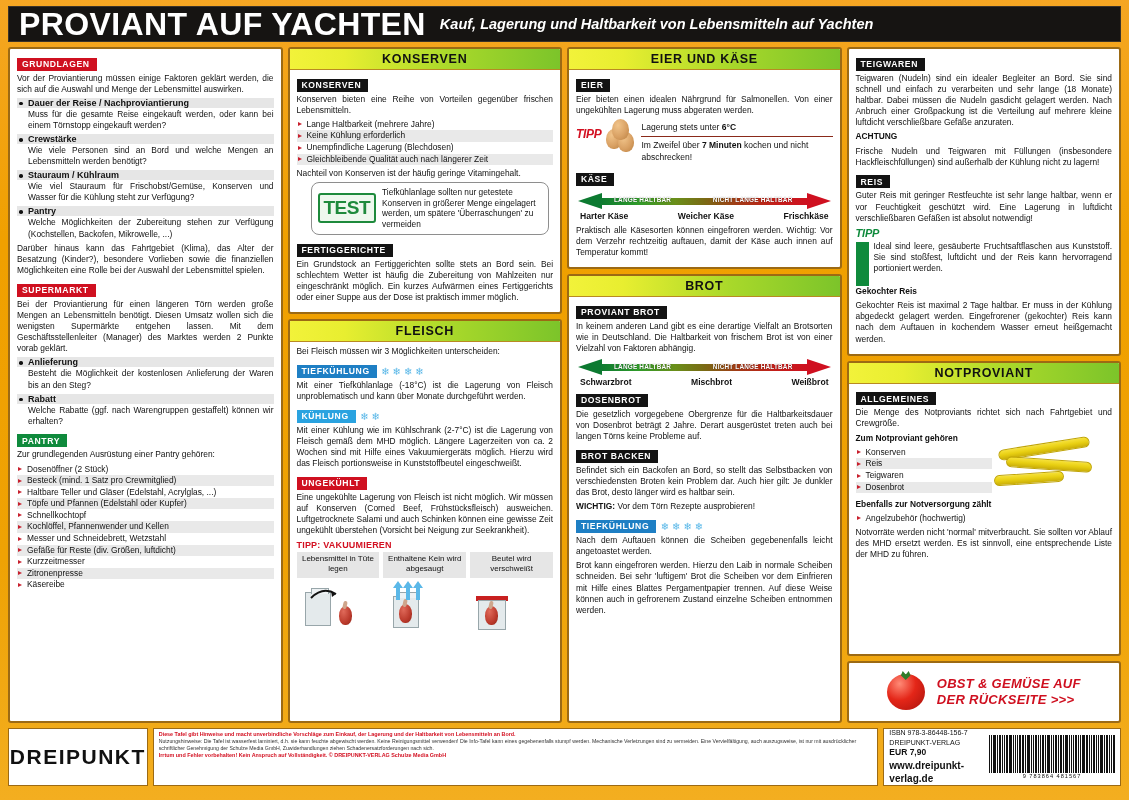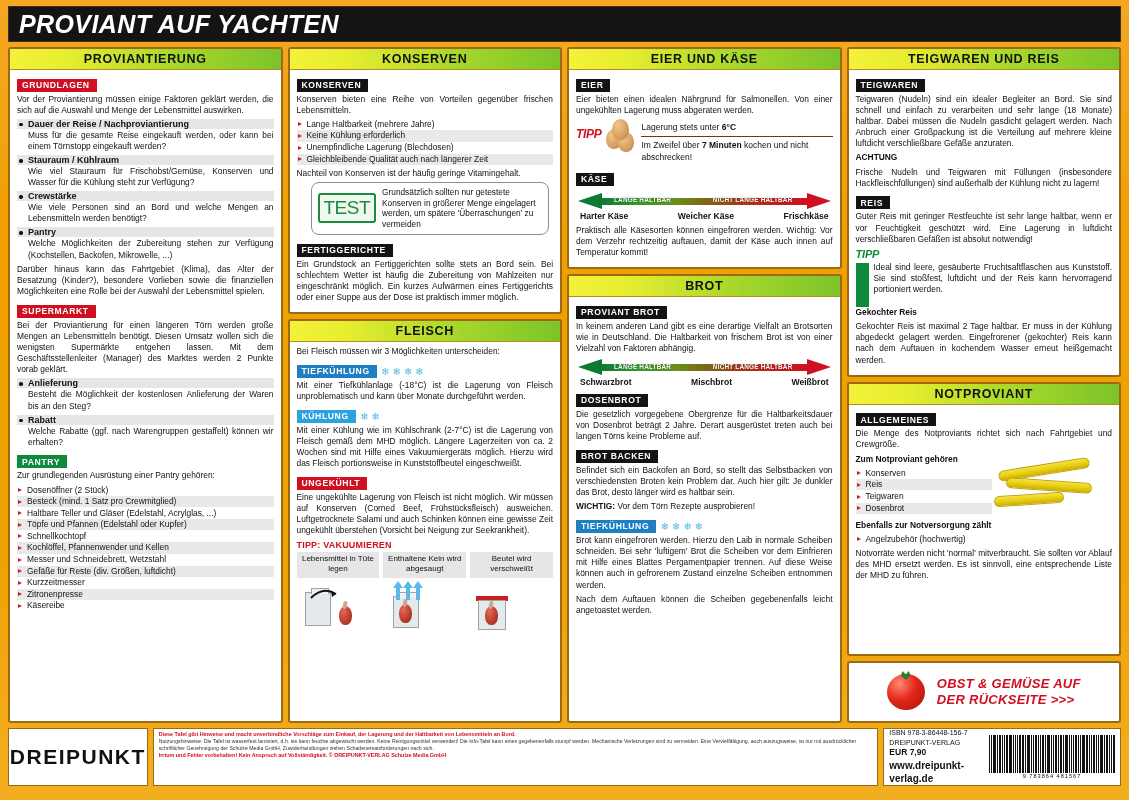--- a/index.html
+++ b/index.html
@@ -21,23 +21,22 @@
     height: 36px;
     background: #161412;
     border: 1px solid #3a3228;
     display: flex;
     align-items: center;
     padding: 0 10px;
     margin-bottom: 5px;
   }
   .header .main-title {
     color: #ffffff;
-    font-size: 25px;
+    font-size: 32px;
     font-weight: bold;
-    font-style: italic;
     letter-spacing: .4px;
     white-space: nowrap;
   }
   .header .sub-title {
     color: #ffffff;
     font-size: 14.5px;
     font-weight: bold;
     font-style: italic;
     margin-left: 14px;
     white-space: nowrap;
@@ -151,21 +150,21 @@
   .callout {
     display: flex;
     align-items: center;
     gap: 6px;
     border: 1.5px solid #8e8e8e;
     border-radius: 8px;
     padding: 4px 6px;
     margin: 3px 4px 4px 14px;
   }
   .test-badge {
-    font-size: 19px; font-weight: normal; color: #1e8a3c;
+    font-size: 19px; font-weight: bold; color: #1e8a3c;
     border: 2px solid #1e8a3c; border-radius: 3px;
     padding: 2px 4px; letter-spacing: -.5px;
     background: #eef8ee;
     flex: 0 0 auto;
   }
   .callout p { font-size: 8.3px; line-height: 1.3; color: #111; }
 
   
   .tipp-row { display: flex; align-items: flex-start; gap: 5px; margin: 3px 0 4px 0; }
   .tipp-word {
@@ -339,43 +338,43 @@
   .barcode i { display: block; background: #111; height: 100%; }
   .barcode-num { font-size: 5.6px; text-align: center; color: #111; letter-spacing: 1px; }
 </style>
 </head>
 <body>
 
 <div id="poster">
 
   <div class="header">
     <div class="main-title">PROVIANT AUF YACHTEN</div>
+    <div class="sub-title">Kauf, Lagerung und Haltbarkeit von Lebensmitteln auf Yachten</div>
   </div>
 
   <div class="columns">
 
     <div class="col">
       <div class="card grow">
-        <div class="card-title">PROVIANTIERUNG</div>
         <div class="card-body">
 
           <span class="chip red">GRUNDLAGEN</span>
           <p class="t">Vor der Proviantierung müssen einige Faktoren geklärt werden, die sich auf die Auswahl und Menge der Lebensmittel auswirken.</p>
           <ul class="dotted">
             <li>
               <span class="hd">Dauer der Reise / Nachproviantierung</span>
               <span class="dsc">Muss für die gesamte Reise eingekauft werden, oder kann bei einem Törnstopp eingekauft werden?</span>
             </li>
             <li>
+              <span class="hd">Crewstärke</span>
+              <span class="dsc">Wie viele Personen sind an Bord und welche Mengen an Lebensmitteln werden benötigt?</span>
+            </li>
+            <li>
               <span class="hd">Stauraum / Kühlraum</span>
               <span class="dsc">Wie viel Stauraum für Frischobst/Gemüse, Konserven und Wasser für die Kühlung steht zur Verfügung?</span>
-            </li>
-            <li>
-              <span class="hd">Crewstärke</span>
-              <span class="dsc">Wie viele Personen sind an Bord und welche Mengen an Lebensmitteln werden benötigt?</span>
             </li>
             <li>
               <span class="hd">Pantry</span>
               <span class="dsc">Welche Möglichkeiten der Zubereitung stehen zur Verfügung (Kochstellen, Backofen, Mikrowelle, ...)</span>
             </li>
           </ul>
           <p class="t">Darüber hinaus kann das Fahrtgebiet (Klima), das Alter der Besatzung (Kinder?), besondere Vorlieben sowie die finanziellen Möglichkeiten eine Rolle bei der Auswahl der Lebensmittel spielen.</p>
 
           <span class="chip red">SUPERMARKT</span>
           <p class="t">Bei der Proviantierung für einen längeren Törn werden große Mengen an Lebensmitteln benötigt. Diesen Umsatz wollen sich die wenigsten Supermärkte entgehen lassen. Mit dem Geschäftsstellenleiter (Manager) des Marktes werden 2 Punkte vorab geklärt.</p>
@@ -420,21 +419,21 @@
           <ul class="bul striped">
             <li>Lange Haltbarkeit (mehrere Jahre)</li>
             <li>Keine Kühlung erforderlich</li>
             <li>Unempfindliche Lagerung (Blechdosen)</li>
             <li>Gleichbleibende Qualität auch nach längerer Zeit</li>
           </ul>
           <p class="t">Nachteil von Konserven ist der häufig geringe Vitamingehalt.</p>
 
           <div class="callout">
             <div class="test-badge">TEST</div>
-            <p>Grundsätzlich sollten nur getestete Konserven in größerer Menge eingelagert werden, um spätere 'Überraschungen' zu vermeiden</p>
+            <p>Tiefkühlanlage sollten nur getestete Konserven in größerer Menge eingelagert werden, um spätere 'Überraschungen' zu vermeiden</p>
           </div>
 
           <span class="chip black">FERTIGGERICHTE</span>
           <p class="t">Ein Grundstock an Fertiggerichten sollte stets an Bord sein. Bei schlechtem Wetter ist häufig die Zubereitung von Mahlzeiten nur eingeschränkt möglich. Ein kurzes Aufwärmen eines Fertiggerichts oder einer Suppe aus der Dose ist praktisch immer möglich.</p>
         </div>
       </div>
 
       <div class="card grow">
         <div class="card-title">FLEISCH</div>
         <div class="card-body">
@@ -562,31 +561,30 @@
           <p class="t">Die gesetzlich vorgegebene Obergrenze für die Haltbarkeitsdauer von Dosenbrot beträgt 2 Jahre. Derart ausgerüstet treten auch bei langen Törns keine Probleme auf.</p>
 
           <span class="chip black">BROT BACKEN</span>
           <p class="t">Befindet sich ein Backofen an Bord, so stellt das Selbstbacken von verschiedensten Broten kein Problem dar. Auch hier gilt: Je dunkler das Brot, desto länger wird es haltbar sein.</p>
           <p class="t"><b>WICHTIG:</b><span> Vor dem Törn Rezepte ausprobieren!</span></p>
 
           <div>
             <span class="chip blue-dark">TIEFKÜHLUNG</span>
             <span class="flake">❄❄❄❄</span>
           </div>
+          <p class="t">Nach dem Auftauen können die Scheiben gegebenenfalls leicht angetoastet werden.</p>
           <p class="t">Brot kann eingefroren werden. Hierzu den Laib in normale Scheiben schneiden. Bei sehr 'luftigem' Brot die Scheiben vor dem Einfrieren mit Hilfe eines Blattes Pergamentpapier trennen. Auf diese Weise können auch in gefrorenem Zustand einzelne Scheiben entnommen werden.</p>
-          <p class="t">Nach dem Auftauen können die Scheiben gegebenenfalls leicht angetoastet werden.</p>
         </div>
       </div>
 
     </div>
 
     <div class="col">
 
       <div class="card">
-        <div class="card-title">TEIGWAREN UND REIS</div>
         <div class="card-body">
           <span class="chip black">TEIGWAREN</span>
           <p class="t">Teigwaren (Nudeln) sind ein idealer Begleiter an Bord. Sie sind schnell und einfach zu verarbeiten und sehr lange (18 Monate) haltbar. Dabei müssen die Nudeln gasdicht gelagert werden. Nach Anbruch einer Großpackung ist die Verteilung auf mehrere kleine luftdicht verschließbare Gefäße anzuraten.</p>
           <p class="t red-b">ACHTUNG</p>
           <p class="t">Frische Nudeln und Teigwaren mit Füllungen (insbesondere Hackfleischfüllungen) sind außerhalb der Kühlung nicht zu lagern!</p>
 
           <span class="chip black">REIS</span>
           <p class="t">Guter Reis mit geringer Restfeuchte ist sehr lange haltbar, wenn er vor Feuchtigkeit geschützt wird. Eine Lagerung in luftdicht verschließbaren Gefäßen ist absolut notwendig!</p>
           <div class="tipp-green">TIPP</div>
           <div class="rice-tipp">

